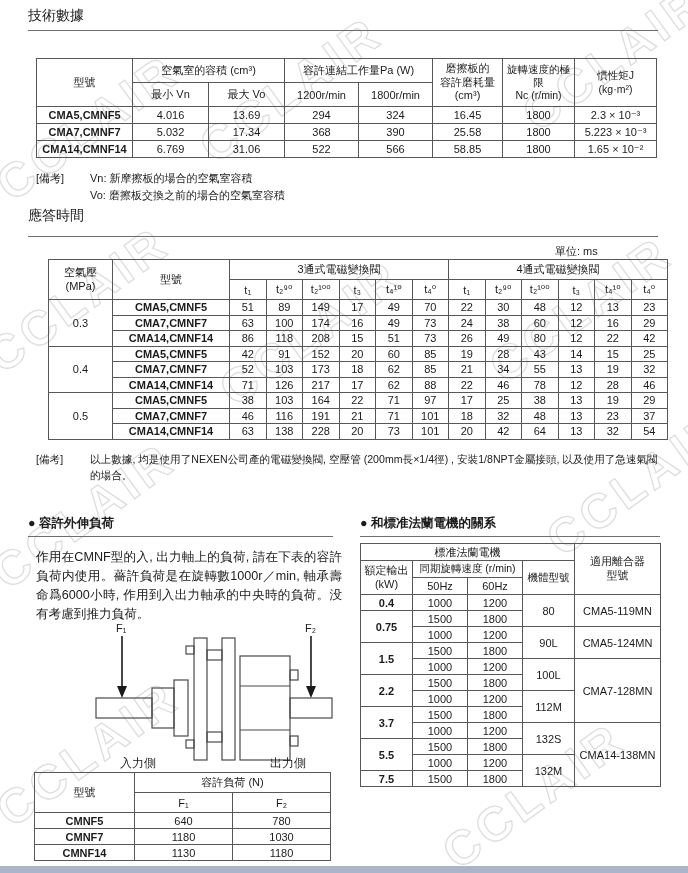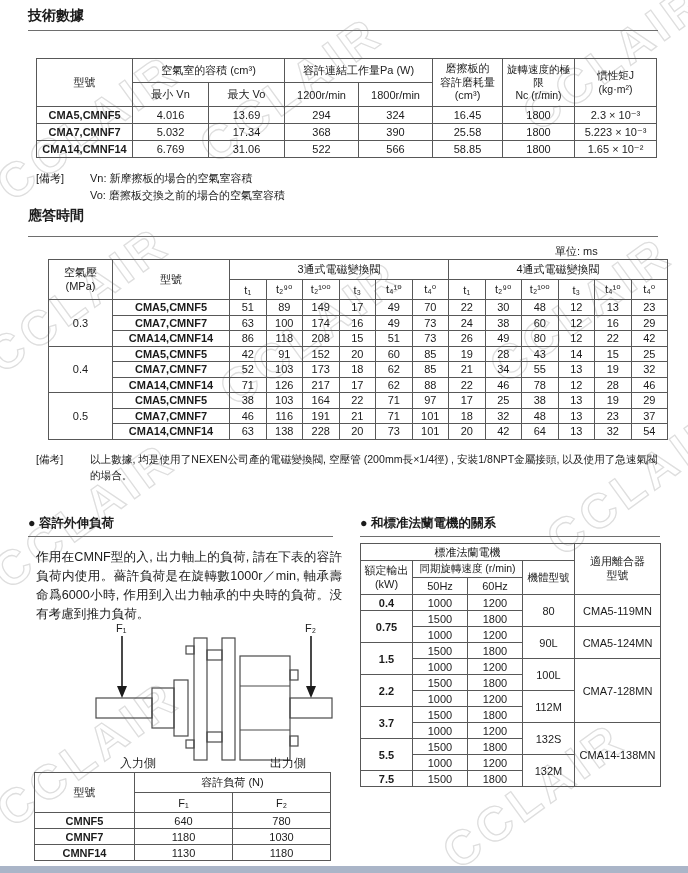--- a/index.html
+++ b/index.html
@@ -2,21 +2,21 @@
 <html><head>
 <meta charset="utf-8">
 <style>
   html,body{margin:0;padding:0;background:#ffffff;}
   .sheet{position:relative;width:688px;height:873px;background:#fff;overflow:hidden;
          font-family:"Liberation Sans","DejaVu Sans",sans-serif;color:#1b1b1b;}
   .wm{position:absolute;z-index:0;font-weight:bold;font-size:48px;letter-spacing:5px;
       transform:rotate(-36deg);color:transparent;-webkit-text-stroke:1.3px #dedede;
       white-space:nowrap;user-select:none;}
   .layer{position:absolute;z-index:1;}
-  .sec-title{font-weight:bold;font-size:14px;}
+  .sec-title{font-weight:normal;font-size:14px;}
   .rule{position:absolute;z-index:1;height:1px;background:#6e6e6e;}
   .unit{font-size:11px;}
   table{border-collapse:collapse;table-layout:fixed;background:transparent;}
   th,td{border:1px solid #585858;text-align:center;vertical-align:middle;
         font-weight:normal;font-size:11px;padding:0 2px;}
   .pre{white-space:pre-line;line-height:1.25;}
   .b{font-weight:bold;}
   .t1 th{height:23px;} .t1 td{height:16px;}
   .t2 th{height:19px;} .t2 td{height:14.5px;}
   .t3 th{height:19px;} .t3 td{height:15px;}

